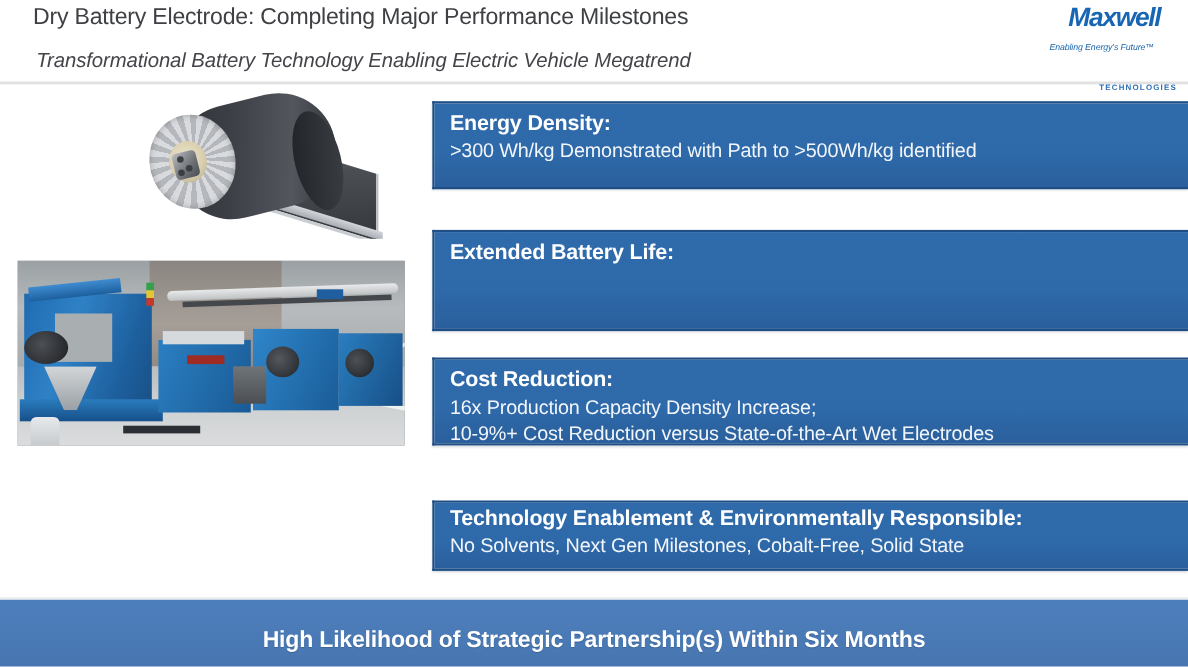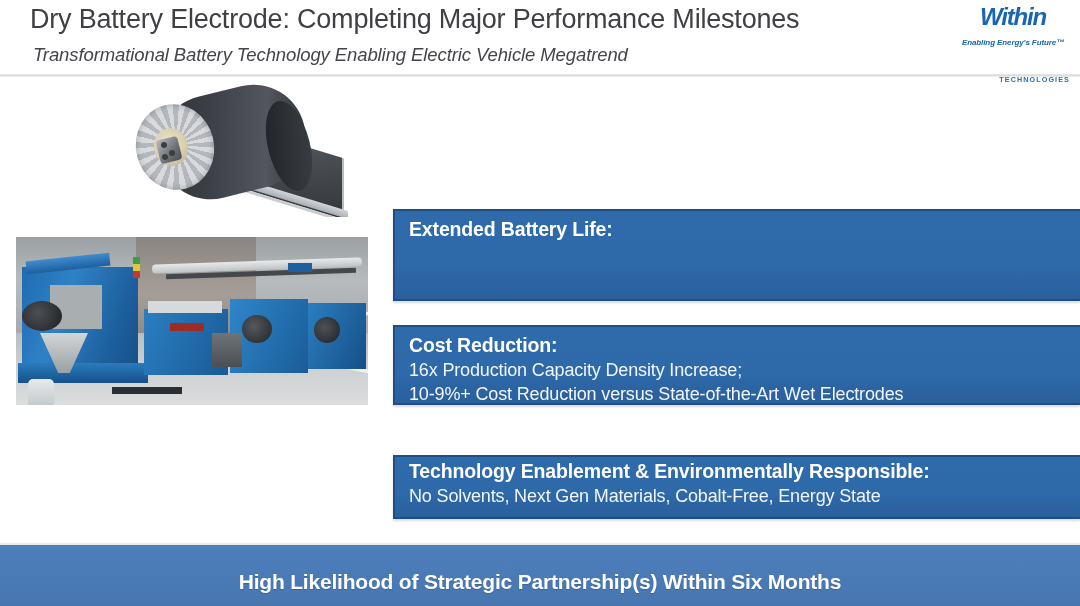--- a/index.html
+++ b/index.html
@@ -15,21 +15,21 @@
     width: 1080px; height: 606px;
     background: #ffffff;
   }
 
   
   #header {
     position: absolute; left: 0; top: 0; width: 1080px; height: 76px;
   }
   #title {
     position: absolute; left: 30px; top: 4px;
-    font-size: 27px; font-weight: 400; color: #3f4044;
+    font-size: 21px; font-weight: 400; color: #3f4044;
     letter-spacing: -0.2px; white-space: nowrap;
   }
   #subtitle {
     position: absolute; left: 33px; top: 44px;
     font-size: 18.5px; font-style: italic; font-weight: 400;
     color: #44454a; letter-spacing: -0.1px; white-space: nowrap;
   }
   #header-rule {
     position: absolute; left: 0; top: 74px; width: 1080px; height: 3px;
     background: linear-gradient(to bottom, #e9e9ea 0%, #dcdcdd 55%, #f4f4f5 100%);
@@ -49,22 +49,21 @@
     line-height: 24px;
   }
   #logo-tech {
     position: absolute; left: 0; top: 22px; width: 118px;
     text-align: right; padding-right: 2px;
     font-size: 7.2px; font-weight: 700; color: #2b6fb5;
     letter-spacing: 1.1px; line-height: 9px; margin-top: 48px;
   }
   #logo-tagline {
     position: absolute; left: 0; top: 33px; width: 118px;
-    text-align: center;
-    font-size: 8px; font-weight: 700; font-style: italic;
+    font-size: 8px; font-weight: 400; font-style: italic;
     color: #1b66ac; letter-spacing: -0.1px; line-height: 10px;
   }
 
   
   
   #roll-photo {
     position: absolute; left: 118px; top: 82px; width: 270px; height: 135px;
     background: #ffffff; overflow: hidden;
   }
   #roll-photo .sheet {
@@ -276,21 +275,21 @@
 
 <div id="slide">
 
   <div id="header">
     <div id="title">Dry Battery Electrode: Completing Major Performance Milestones</div>
     <div id="subtitle">Transformational Battery Technology Enabling Electric Vehicle Megatrend</div>
     <div id="header-rule"></div>
   </div>
 
   <div id="logo">
-    <div id="logo-word">Within</div>
+    <div id="logo-word">Maxwell</div>
     <div id="logo-tech">TECHNOLOGIES</div>
     <div id="logo-tagline">Enabling Energy's Future™</div>
   </div>
 
   <div id="roll-photo">
     <div class="sheet"></div>
     <div class="sheet-edge"></div>
     <div class="drum"></div>
     <div class="drum-right"></div>
     <div class="flange"></div>
@@ -324,39 +323,45 @@
     <div class="m4-roll"></div>
     <div class="stack"></div>
     <div class="light-g"></div>
     <div class="light-y"></div>
     <div class="light-r"></div>
     <div class="sign"></div>
     <div class="belt"></div>
     <div class="op"></div>
   </div>
 
+  <div class="block" id="block-1">
+    <div class="block-inner">
+      <div class="block-head">Energy Density:</div>
+      <div class="block-line">&gt;300 Wh/kg Demonstrated with Path to &gt;500Wh/kg identified</div>
+    </div>
+  </div>
 
   <div class="block" id="block-2">
     <div class="block-inner">
       <div class="block-head">Extended Battery Life:</div>
     </div>
   </div>
 
   <div class="block" id="block-3">
     <div class="block-inner">
       <div class="block-head">Cost Reduction:</div>
       <div class="block-line">16x Production Capacity Density Increase;</div>
       <div class="block-line">10-9%+ Cost Reduction versus State-of-the-Art Wet Electrodes</div>
     </div>
   </div>
 
   <div class="block" id="block-4">
     <div class="block-inner">
       <div class="block-head">Technology Enablement &amp; Environmentally Responsible:</div>
-      <div class="block-line">No Solvents, Next Gen Materials, Cobalt-Free, Energy State</div>
+      <div class="block-line">No Solvents, Next Gen Milestones, Cobalt-Free, Solid State</div>
     </div>
   </div>
 
   <div id="footer-banner">
     <div id="footer-text">High Likelihood of Strategic Partnership(s) Within Six Months</div>
   </div>
 
 </div>
 
 </body></html>

